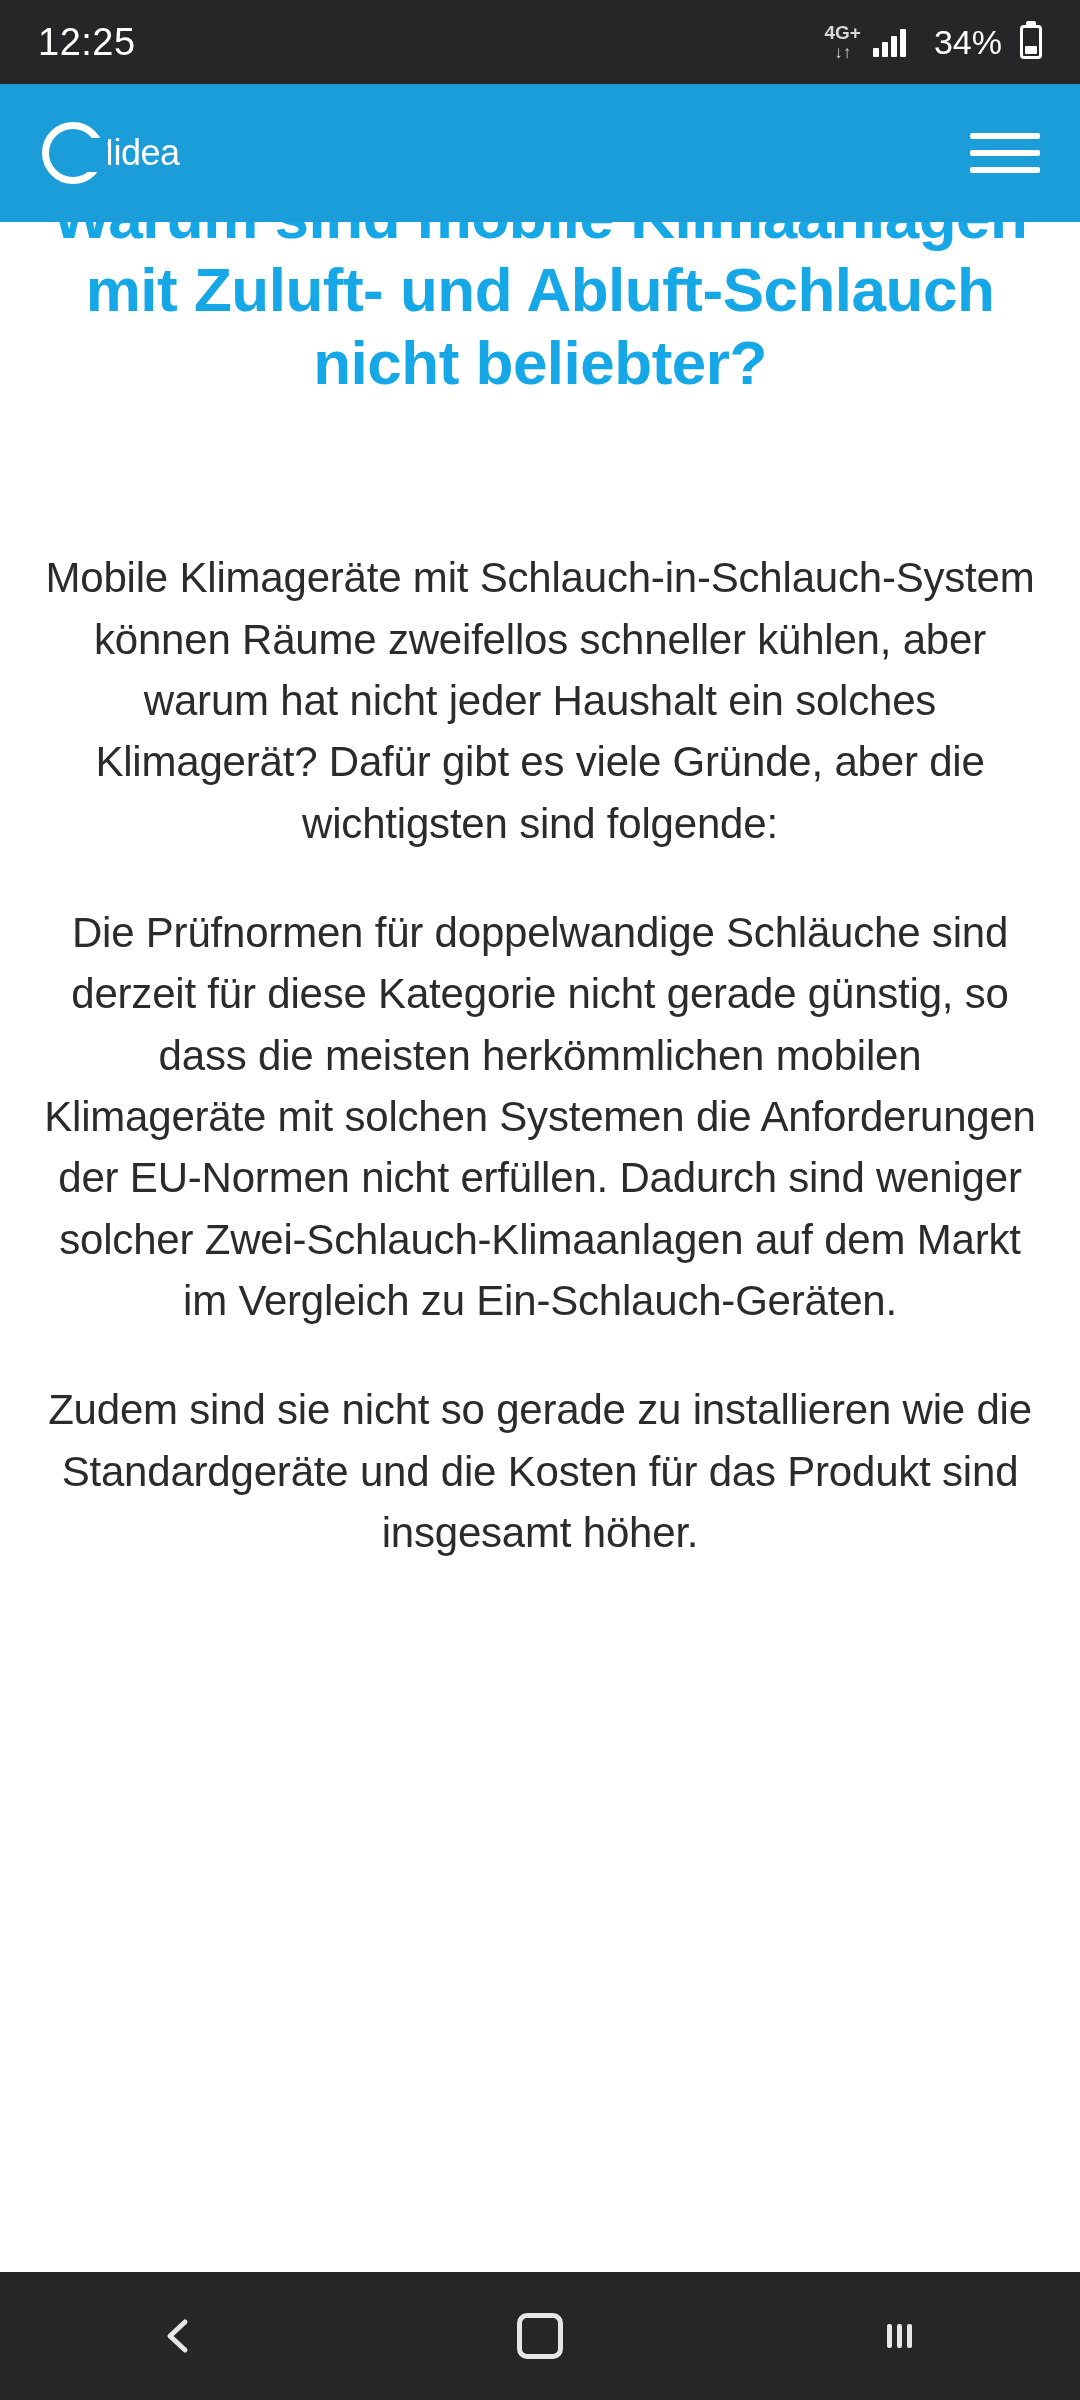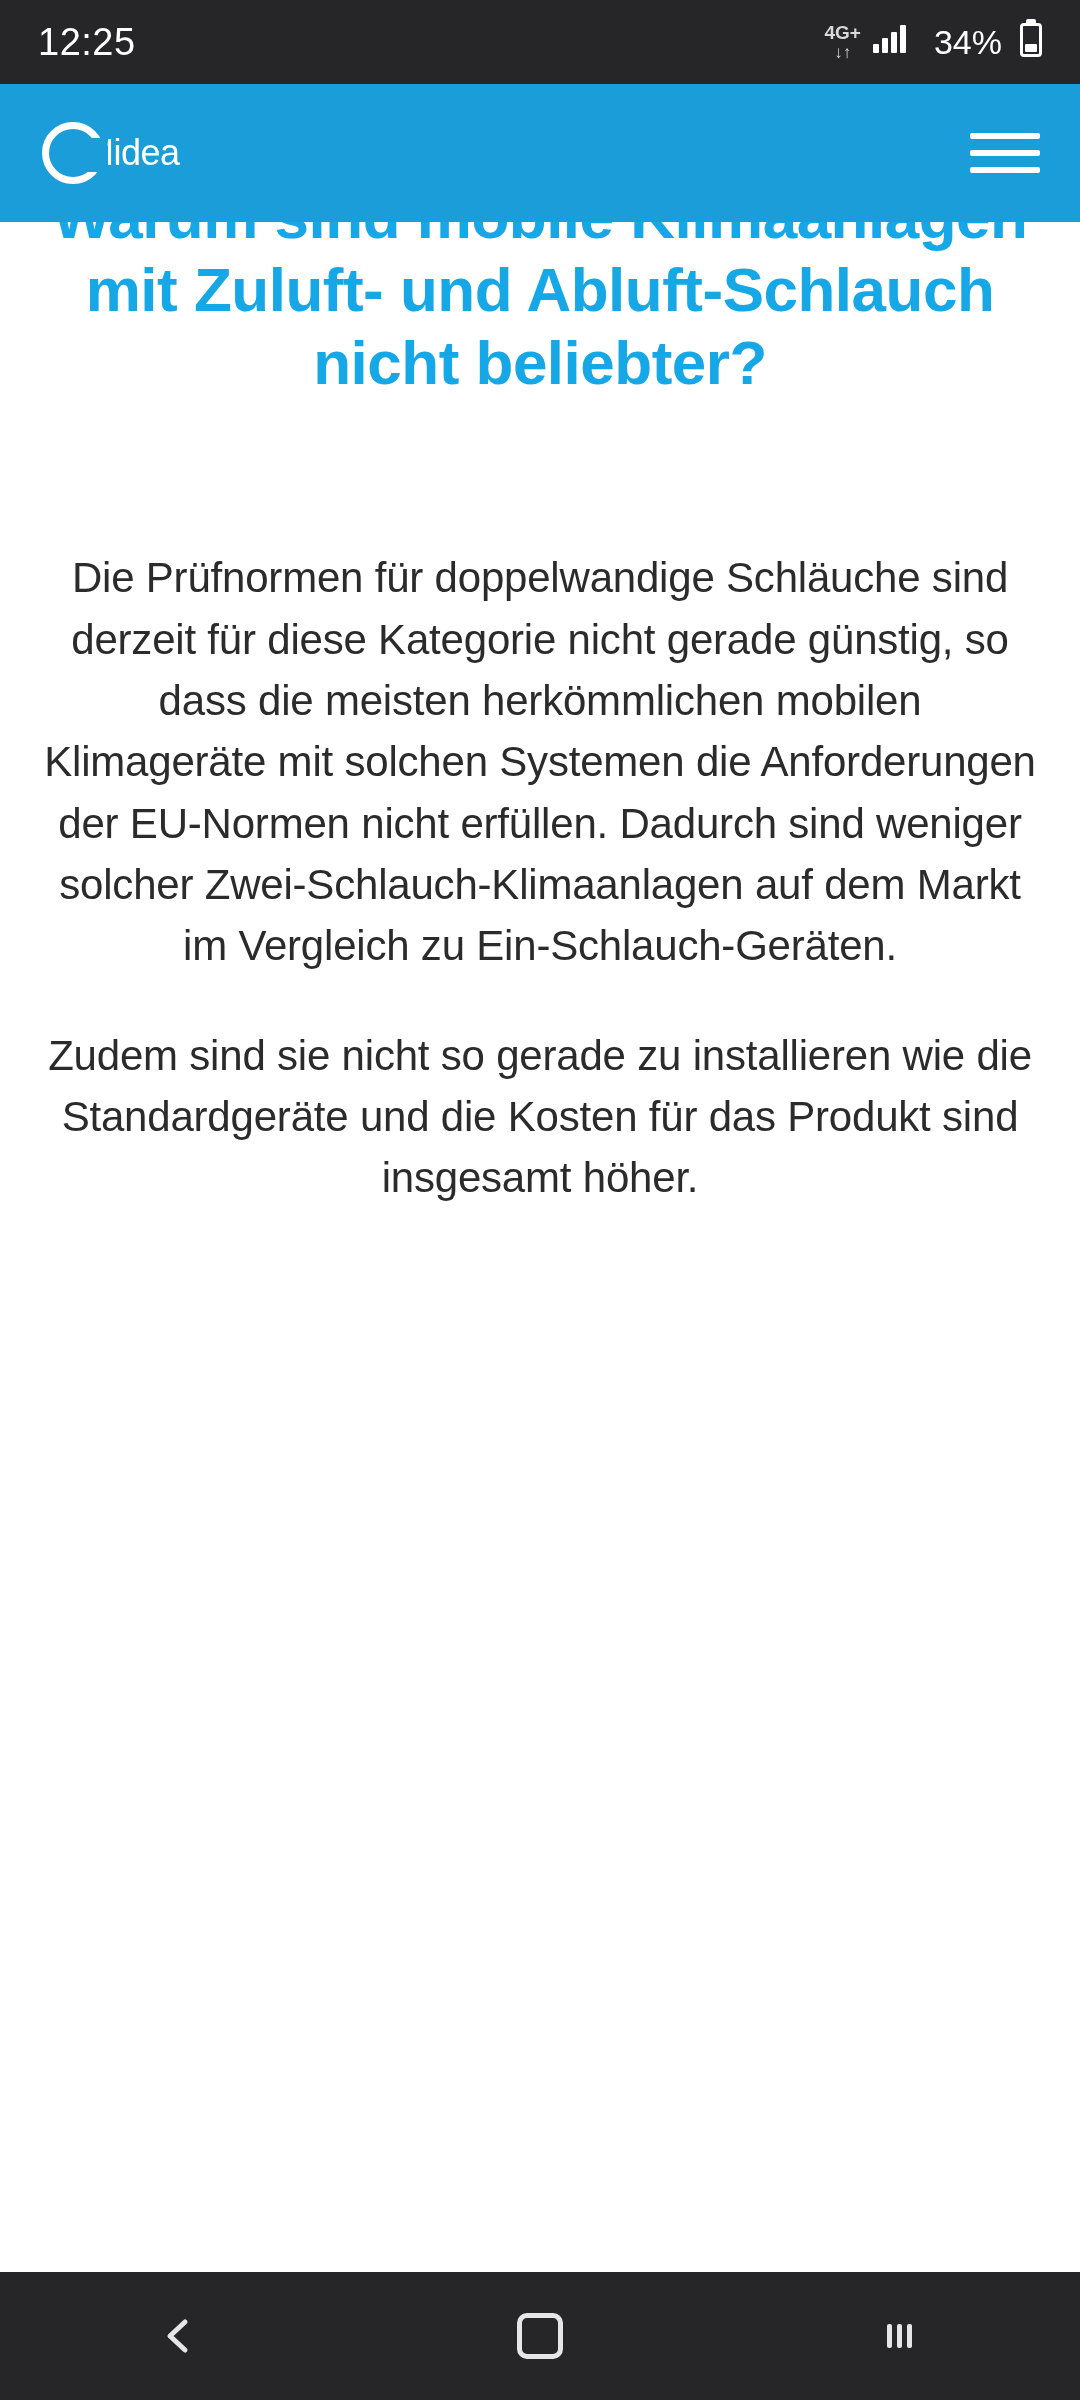--- a/index.html
+++ b/index.html
@@ -31,21 +31,21 @@
     justify-content: space-between;
     padding: 0 38px;
     flex: 0 0 auto;
   }
   .status-time {
     font-size: 38px;
     letter-spacing: 0.5px;
   }
   .status-right {
     display: flex;
-    align-items: flex-start;
+    align-items: center;
     gap: 12px;
   }
   .net-type {
     display: flex;
     flex-direction: column;
     align-items: center;
     line-height: 1;
     color: #d9d9dc;
   }
   .net-type .gen { font-size: 19px; font-weight: bold; }
@@ -241,20 +241,21 @@
     <div class="hamburger">
       <span></span>
         <span></span>
         <span></span>
     </div>
   </div>
 
   <div class="content">
     <h1 class="article-title">Warum sind mobile Klimaanlagen mit Zuluft- und Abluft-Schlauch nicht beliebter?</h1>
     <div class="spacer"></div>
+    <p class="paragraph">Mobile Klimageräte mit Schlauch-in-Schlauch-System können Räume zweifellos schneller kühlen, aber warum hat nicht jeder Haushalt ein solches Klimagerät? Dafür gibt es viele Gründe, aber die wichtigsten sind folgende:</p>
     <p class="paragraph">Die Prüfnormen für doppelwandige Schläuche sind derzeit für diese Kategorie nicht gerade günstig, so dass die meisten herkömmlichen mobilen Klimageräte mit solchen Systemen die Anforderungen der EU-Normen nicht erfüllen. Dadurch sind weniger solcher Zwei-Schlauch-Klimaanlagen auf dem Markt im Vergleich zu Ein-Schlauch-Geräten.</p>
     <p class="paragraph">Zudem sind sie nicht so gerade zu installieren wie die Standardgeräte und die Kosten für das Produkt sind insgesamt höher.</p>
   </div>
 
   <div class="nav-bar">
     <div class="nav-btn nav-back">
       <svg width="44" height="44" viewBox="0 0 44 44" aria-hidden="true">
         <polyline points="27,8 12,22 27,36" fill="none" stroke="#e6e6e8" stroke-width="5" stroke-linecap="round" stroke-linejoin="round"></polyline>
       </svg>
     </div>

